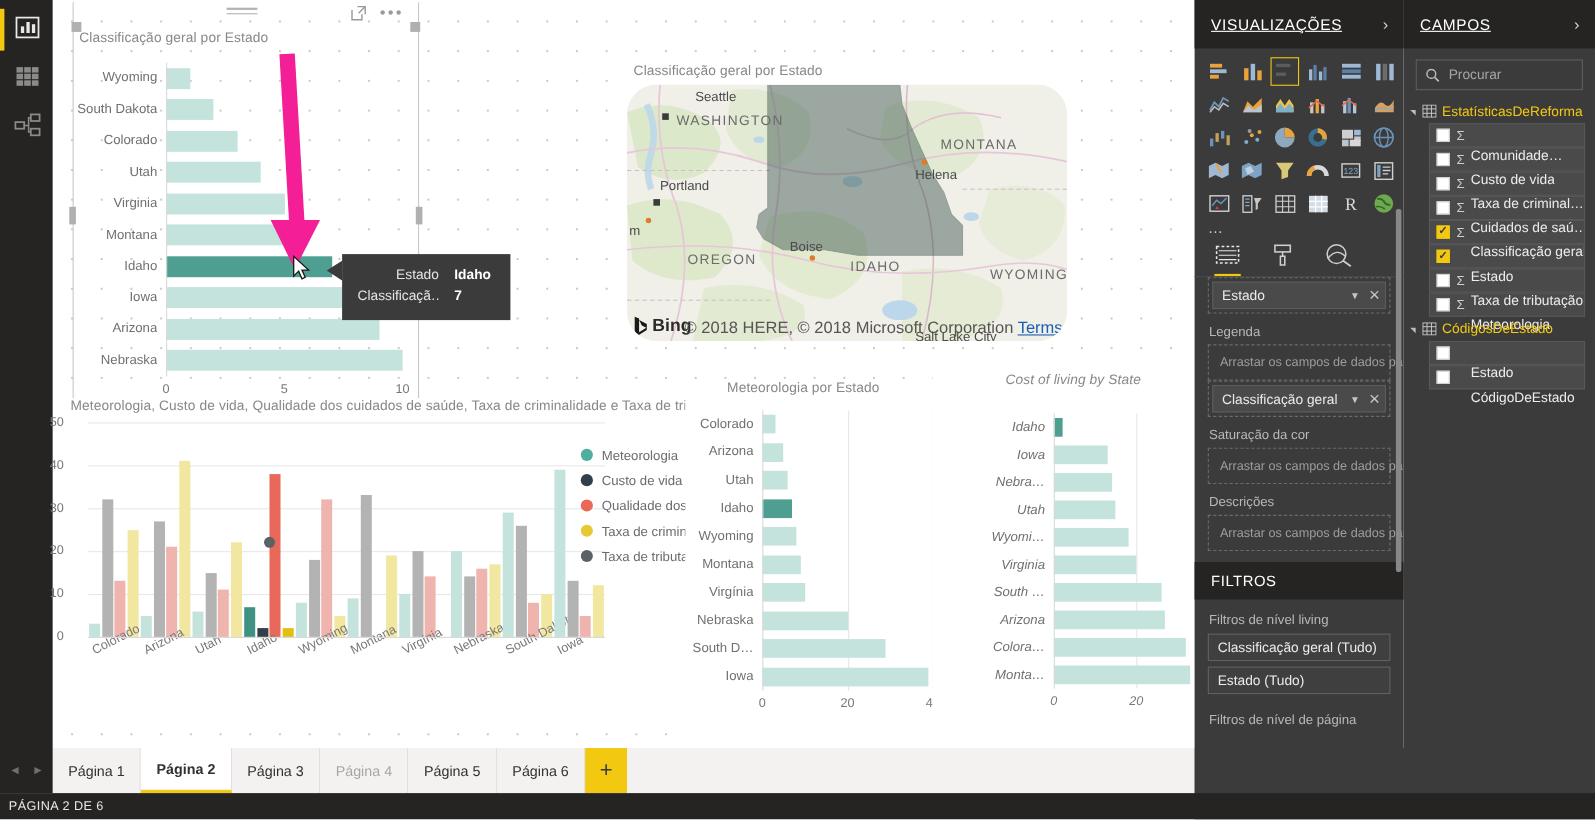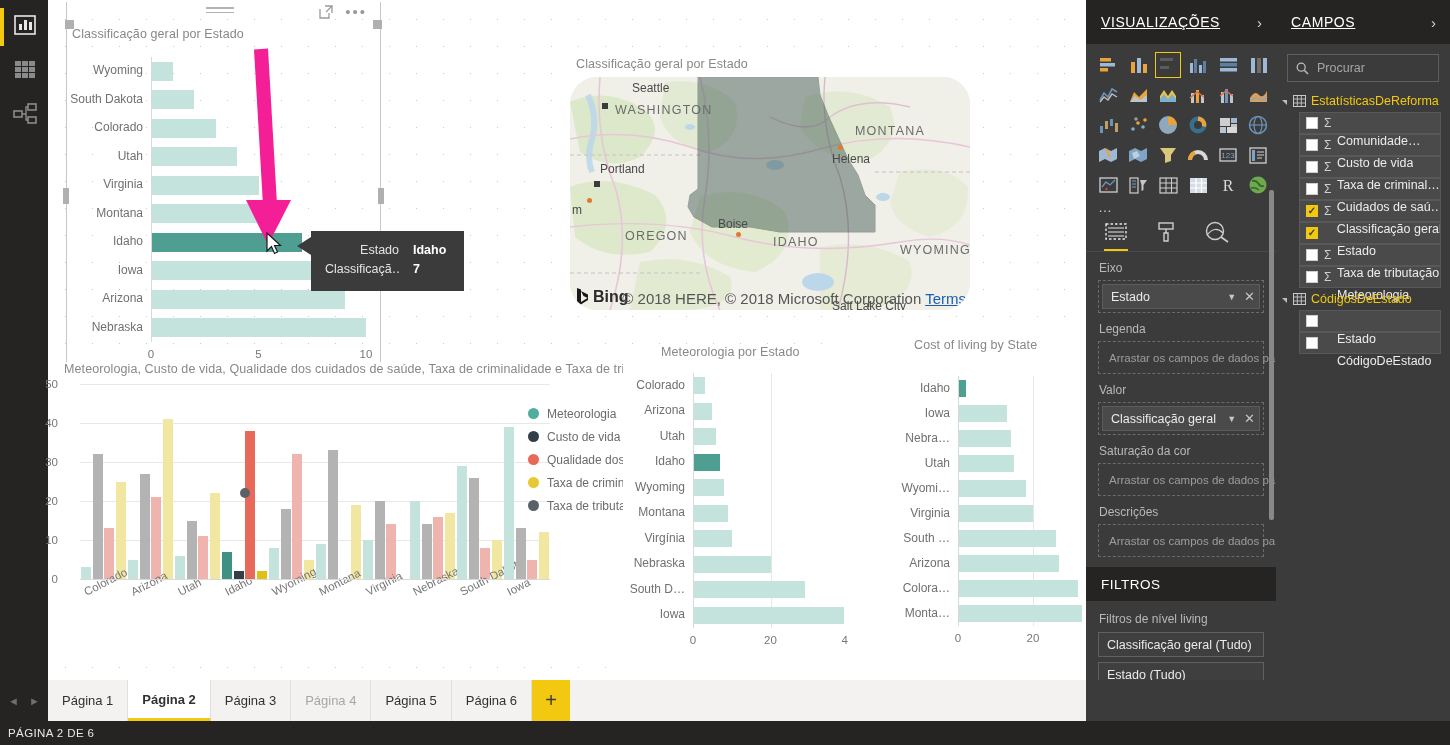--- a/index.html
+++ b/index.html
@@ -556,21 +556,21 @@
           <div class="hbar" style="left: 0px; top: 233.75px; height: 17px; width: 151.125px;"></div>
         </div>
       <div class="axis-vline" style="left:70px; top:28px; height:255px;"></div>
       <div id="met-ticks">
           <div class="axis-tick" style="left: 70px; top: 289px;">0</div>
           <div class="axis-tick" style="left: 147.5px; top: 289px;">20</div>
           <div class="axis-tick" style="left: 225px; top: 289px;">40</div>
         </div>
     </div>
 
-    <div class="visual" style="left:800px; top:338px; width:230px; height:335px;">
+    <div class="visual" style="left:800px; top:338px; width:230px; height:335px;font-style:italic;">
       <div class="vtitle" style="margin-left:60px;">Cost of living by State</div>
       <div class="hbar-plot" id="cost-plot" style="left:110px; top:38px; width:150px; height:250px;">
           <div class="gridline-v" style="left: 75px; top: 0px; height: 250px;"></div>
           <div class="gridline-v" style="left: 150px; top: 0px; height: 250px;"></div>
           <div class="hbar-lbl" style="top: 4.5px; left: -70px; width: 62px;">Idaho</div>
           <div class="hbar hl" style="left: 0px; top: 4px; height: 17px; width: 7.5px;"></div>
           <div class="hbar-lbl" style="top: 29.5px; left: -70px; width: 62px;">Iowa</div>
           <div class="hbar" style="left: 0px; top: 29px; height: 17px; width: 48.75px;"></div>
           <div class="hbar-lbl" style="top: 54.5px; left: -70px; width: 62px;">Nebra…</div>
           <div class="hbar" style="left: 0px; top: 54px; height: 17px; width: 52.5px;"></div>
@@ -827,33 +827,31 @@
       <div class="viz-tab">
         <svg width="26" height="22" viewBox="0 0 26 22">
           <circle cx="11" cy="10" r="8.5" fill="none" stroke="#cfcfcf" stroke-width="1.4"></circle>
           <path d="M3 14 Q11 4 19 12" stroke="#cfcfcf" stroke-width="1.2" fill="none"></path>
           <path d="M17 16 L24 21" stroke="#cfcfcf" stroke-width="1.6"></path>
         </svg>
       </div>
     </div>
 
     <div id="viz-wells">
-        <div class="field-well-label">Eixo</div>
         <div class="well">
           <div class="well-chip">
             <span class="cname">Estado</span>
             <span class="chip-caret">▼</span>
             <span class="chip-x">✕</span>
           </div>
         </div>
         <div class="field-well-label">Legenda</div>
         <div class="well">
           <div class="well-empty">Arrastar os campos de dados para aqui</div>
         </div>
-        <div class="field-well-label">Valor</div>
         <div class="well">
           <div class="well-chip">
             <span class="cname">Classificação geral</span>
             <span class="chip-caret">▼</span>
             <span class="chip-x">✕</span>
           </div>
         </div>
         <div class="field-well-label">Saturação da cor</div>
         <div class="well">
           <div class="well-empty">Arrastar os campos de dados para aqui</div>

